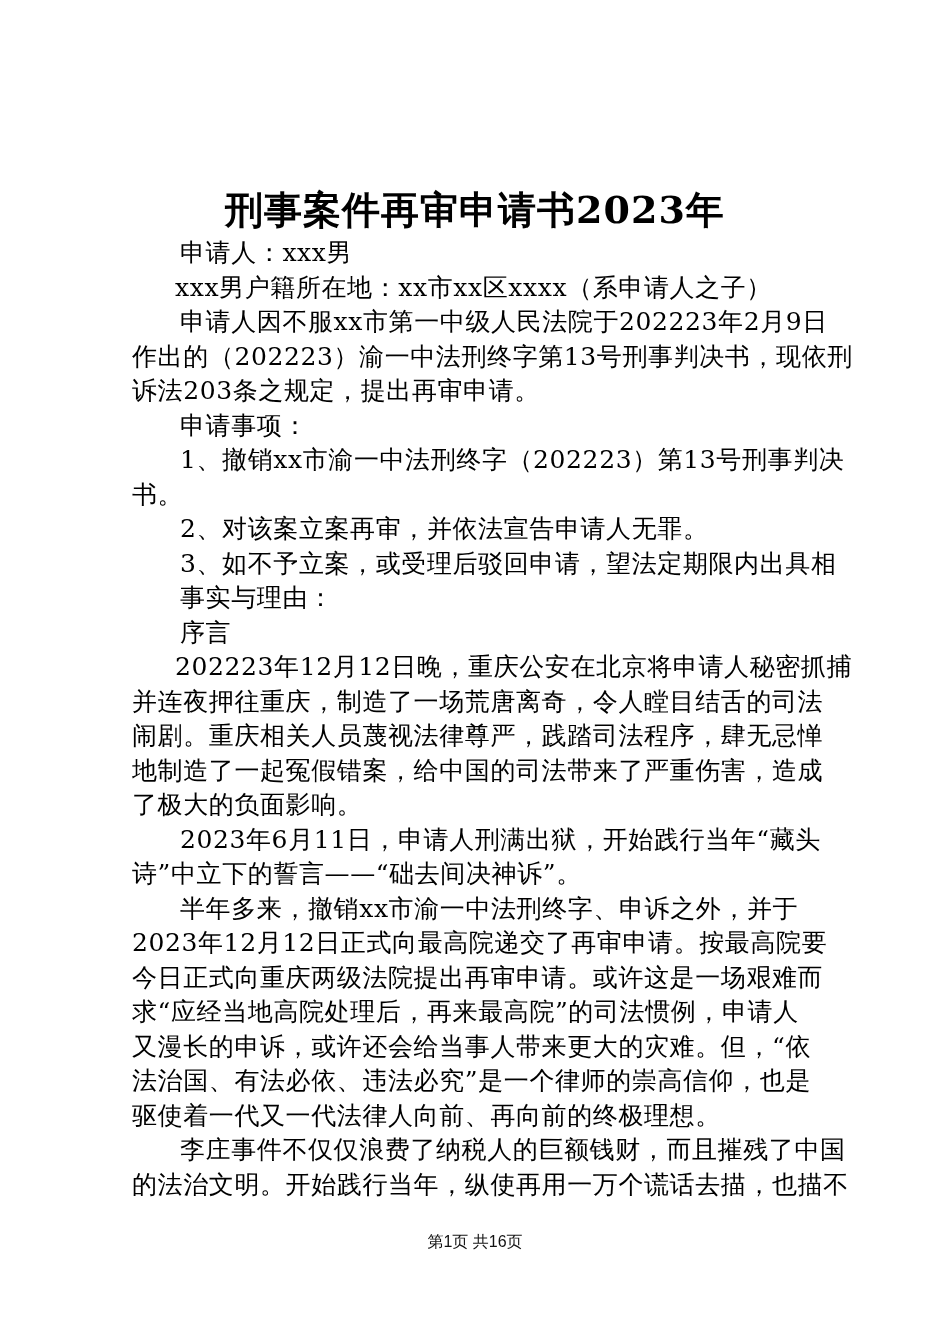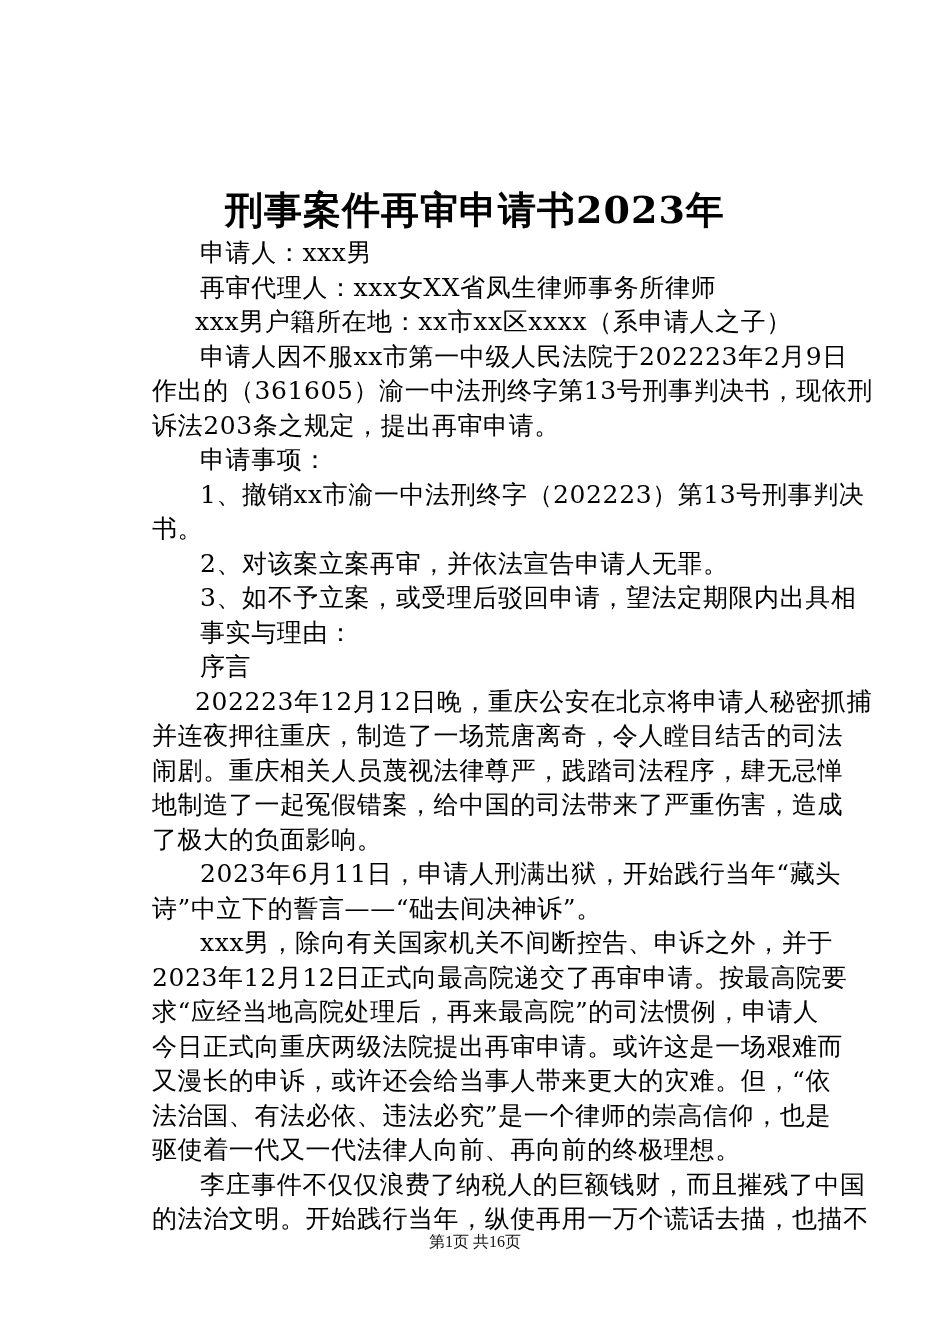--- a/index.html
+++ b/index.html
@@ -4,57 +4,56 @@
 <style>
   html, body { margin: 0; padding: 0; background: #ffffff; }
   body { width: 950px; height: 1344px; position: relative; overflow: hidden;
          font-family: "DejaVu Serif", "Liberation Serif", serif; color: #000; }
   .page { position: absolute; left: 0; top: 0; width: 950px; height: 1288px; background: #fff; }
   .title { position: absolute; top: 186px; left: 0; width: 950px; text-align: center;
            font-size: 38px; font-weight: bold; letter-spacing: 1px; line-height: 48px;
            font-family: "DejaVu Serif", "Liberation Serif", serif; }
   .body { position: absolute; top: 236px; left: 132px; width: 700px; }
   .line { font-size: 25px; line-height: 34.5px; height: 34.5px; white-space: nowrap;
-          letter-spacing: 0.6px; margin-left: 20px; }
+          letter-spacing: 0.6px; }
   .ind { padding-left: 48px; }
   .ind-s { padding-left: 43px; }
   .footer { position: absolute; top: 1232px; left: 0; width: 950px; text-align: center;
-            font-size: 16px; color: #111; font-family: Liberation Serif, serif; }
+            font-size: 16px; color: #111; font-family: Liberation Sans, sans-serif; }
 </style>
 </head>
 <body>
 
 <div class="page">
   <div class="title">刑事案件再审申请书2023年</div>
 
   <div class="body">
     <div class="line ind">申请人：xxx男</div>
-    <div class="line ind">再审代理人：xxx女XX省凤生律师事务所律师</div>
     <div class="line ind-s">xxx男户籍所在地：xx市xx区xxxx（系申请人之子）</div>
     <div class="line ind">申请人因不服xx市第一中级人民法院于202223年2月9日</div>
-    <div class="line">作出的（361605）渝一中法刑终字第13号刑事判决书，现依刑</div>
+    <div class="line">作出的（202223）渝一中法刑终字第13号刑事判决书，现依刑</div>
     <div class="line">诉法203条之规定，提出再审申请。</div>
     <div class="line ind">申请事项：</div>
     <div class="line ind">1、撤销xx市渝一中法刑终字（202223）第13号刑事判决</div>
     <div class="line">书。</div>
     <div class="line ind">2、对该案立案再审，并依法宣告申请人无罪。</div>
     <div class="line ind">3、如不予立案，或受理后驳回申请，望法定期限内出具相</div>
     <div class="line ind">事实与理由：</div>
     <div class="line ind">序言</div>
     <div class="line ind-s">202223年12月12日晚，重庆公安在北京将申请人秘密抓捕</div>
     <div class="line">并连夜押往重庆，制造了一场荒唐离奇，令人瞠目结舌的司法</div>
     <div class="line">闹剧。重庆相关人员蔑视法律尊严，践踏司法程序，肆无忌惮</div>
     <div class="line">地制造了一起冤假错案，给中国的司法带来了严重伤害，造成</div>
     <div class="line">了极大的负面影响。</div>
     <div class="line ind">2023年6月11日，申请人刑满出狱，开始践行当年“藏头</div>
     <div class="line">诗”中立下的誓言——“础去间决神诉”。</div>
-    <div class="line ind">xxx男，除向有关国家机关不间断控告、申诉之外，并于</div>
+    <div class="line ind">半年多来，撤销xx市渝一中法刑终字、申诉之外，并于</div>
     <div class="line">2023年12月12日正式向最高院递交了再审申请。按最高院要</div>
+    <div class="line">今日正式向重庆两级法院提出再审申请。或许这是一场艰难而</div>
     <div class="line">求“应经当地高院处理后，再来最高院”的司法惯例，申请人</div>
-    <div class="line">今日正式向重庆两级法院提出再审申请。或许这是一场艰难而</div>
     <div class="line">又漫长的申诉，或许还会给当事人带来更大的灾难。但，“依</div>
     <div class="line">法治国、有法必依、违法必究”是一个律师的崇高信仰，也是</div>
     <div class="line">驱使着一代又一代法律人向前、再向前的终极理想。</div>
     <div class="line ind">李庄事件不仅仅浪费了纳税人的巨额钱财，而且摧残了中国</div>
     <div class="line">的法治文明。开始践行当年，纵使再用一万个谎话去描，也描不</div>
   </div>
 
   <div class="footer">第1页  共16页</div>
 </div>
 

